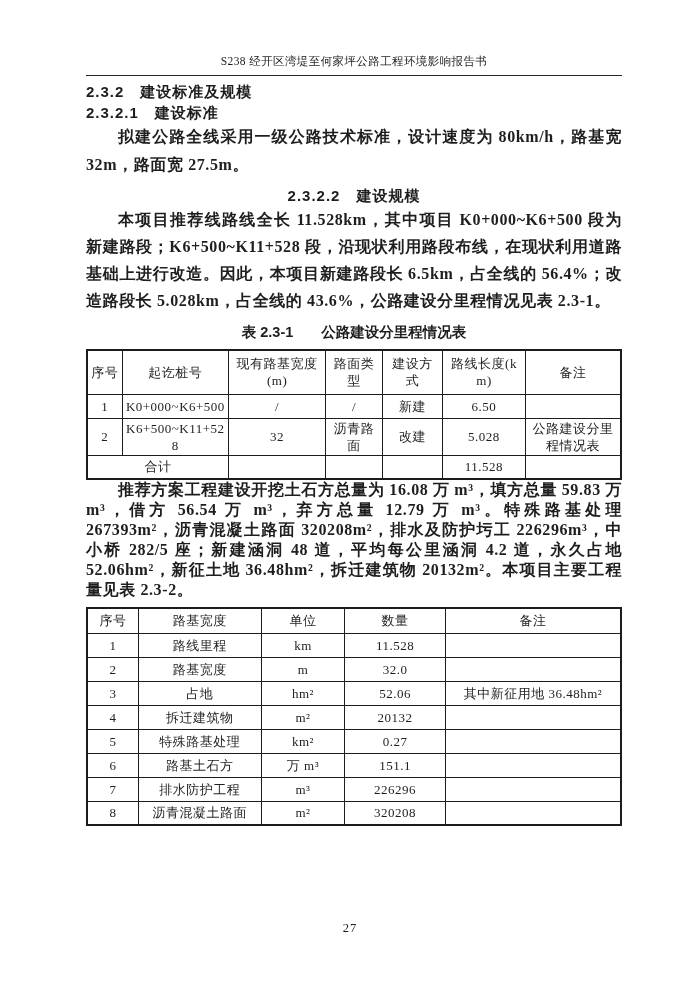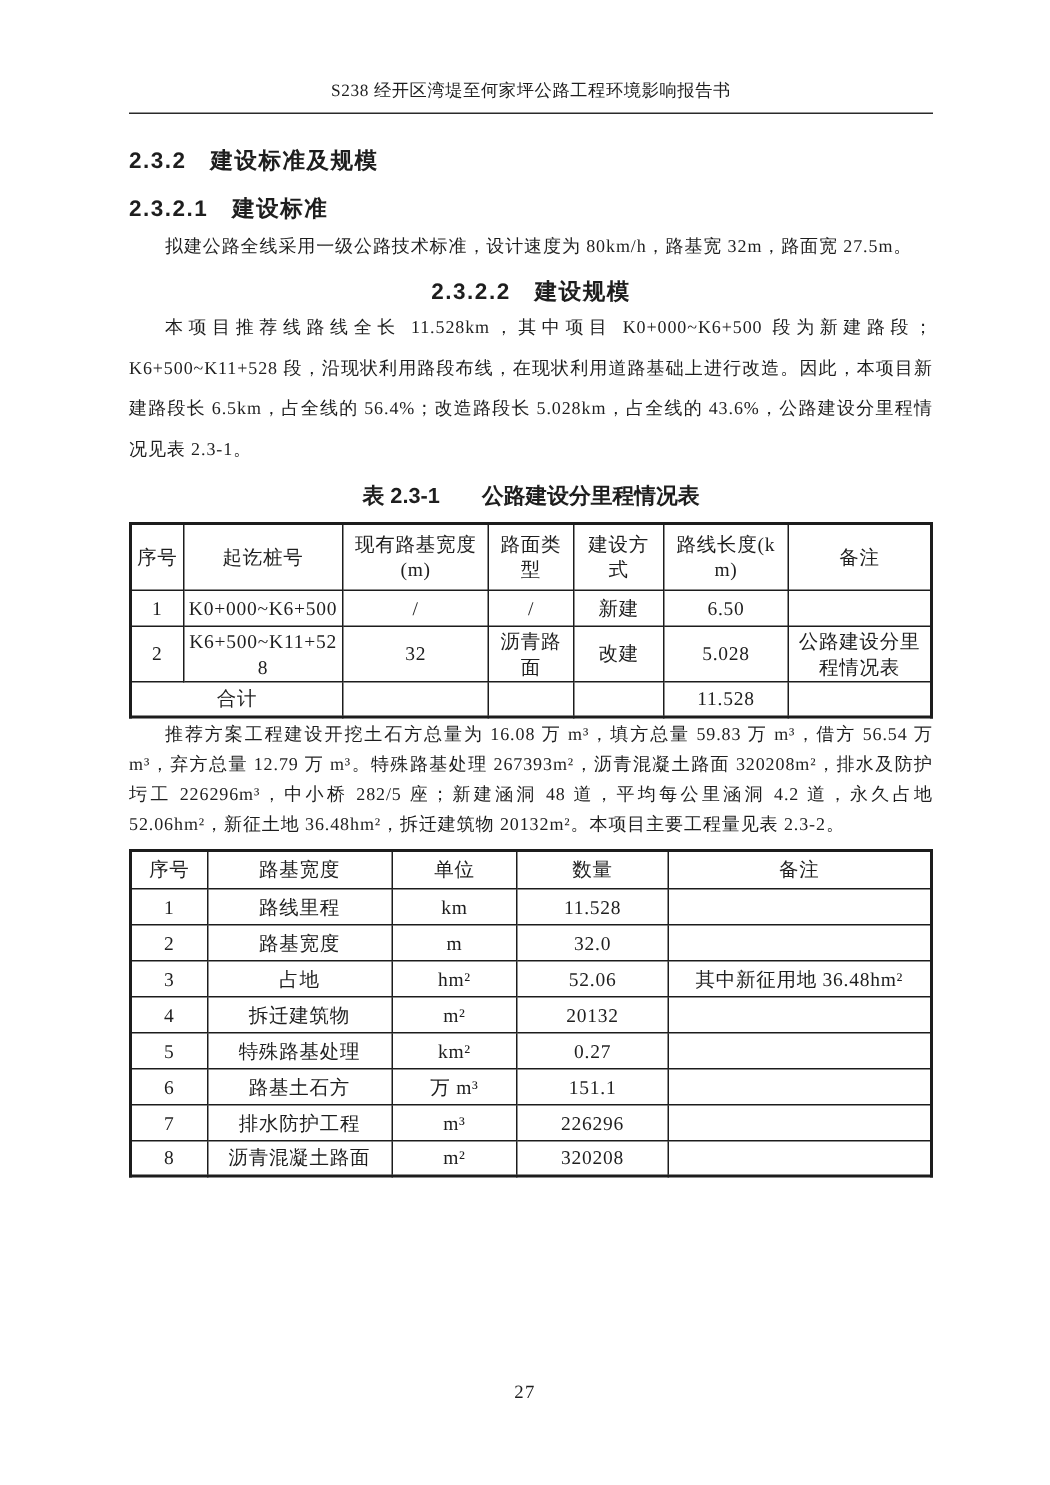--- a/index.html
+++ b/index.html
@@ -29,29 +29,30 @@
     margin:0;
     height:0;
   }
   .sec-h {
     font-family:"Liberation Sans","DejaVu Sans",sans-serif;
     font-weight:bold;
     font-size:15px;
     line-height:20px;
     letter-spacing:1px;
   }
-  .h-232  { margin-top:22px; }
-  .h-2321 { margin-top:12px; }
+  .h-232  { margin-top:6px; }
+  .h-2321 { margin-top:1px; }
   .h-2322 { margin-top:7px;text-align:center; }
   p.body-p {
     margin:0;
-    font-size:12px;
+    font-size:16px;
     text-align:justify;
     text-indent:2em;
     letter-spacing:0.6px;
+    font-weight:bold;
   }
   .p1 { margin-top:7px;  line-height:28px; }
   .p2 { margin-top:5px;  line-height:27px; }
   .p3 { margin-top:14px; line-height:20px; }
   .tbl-caption {
     text-align:center;
     font-family:"Liberation Sans","DejaVu Sans",sans-serif;
     font-weight:bold;
     font-size:14.5px;
     line-height:19px;

